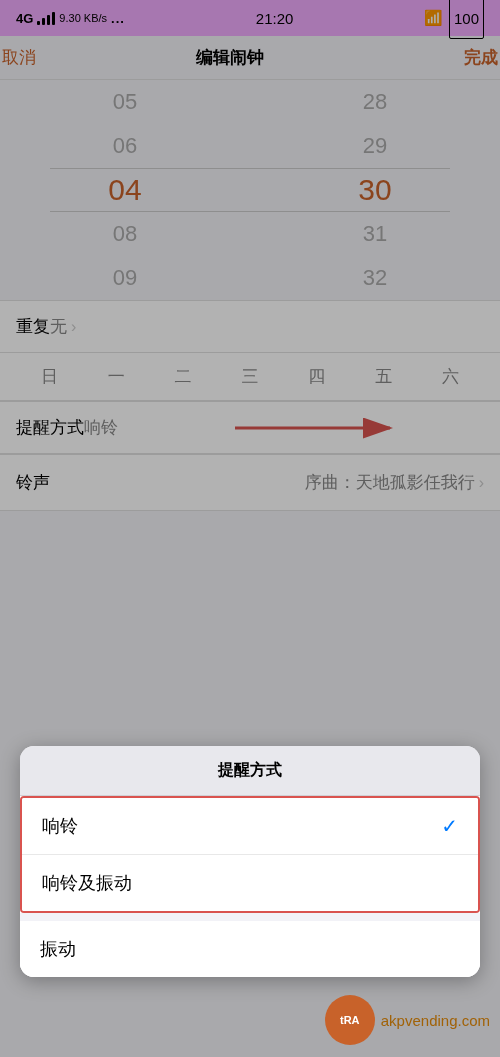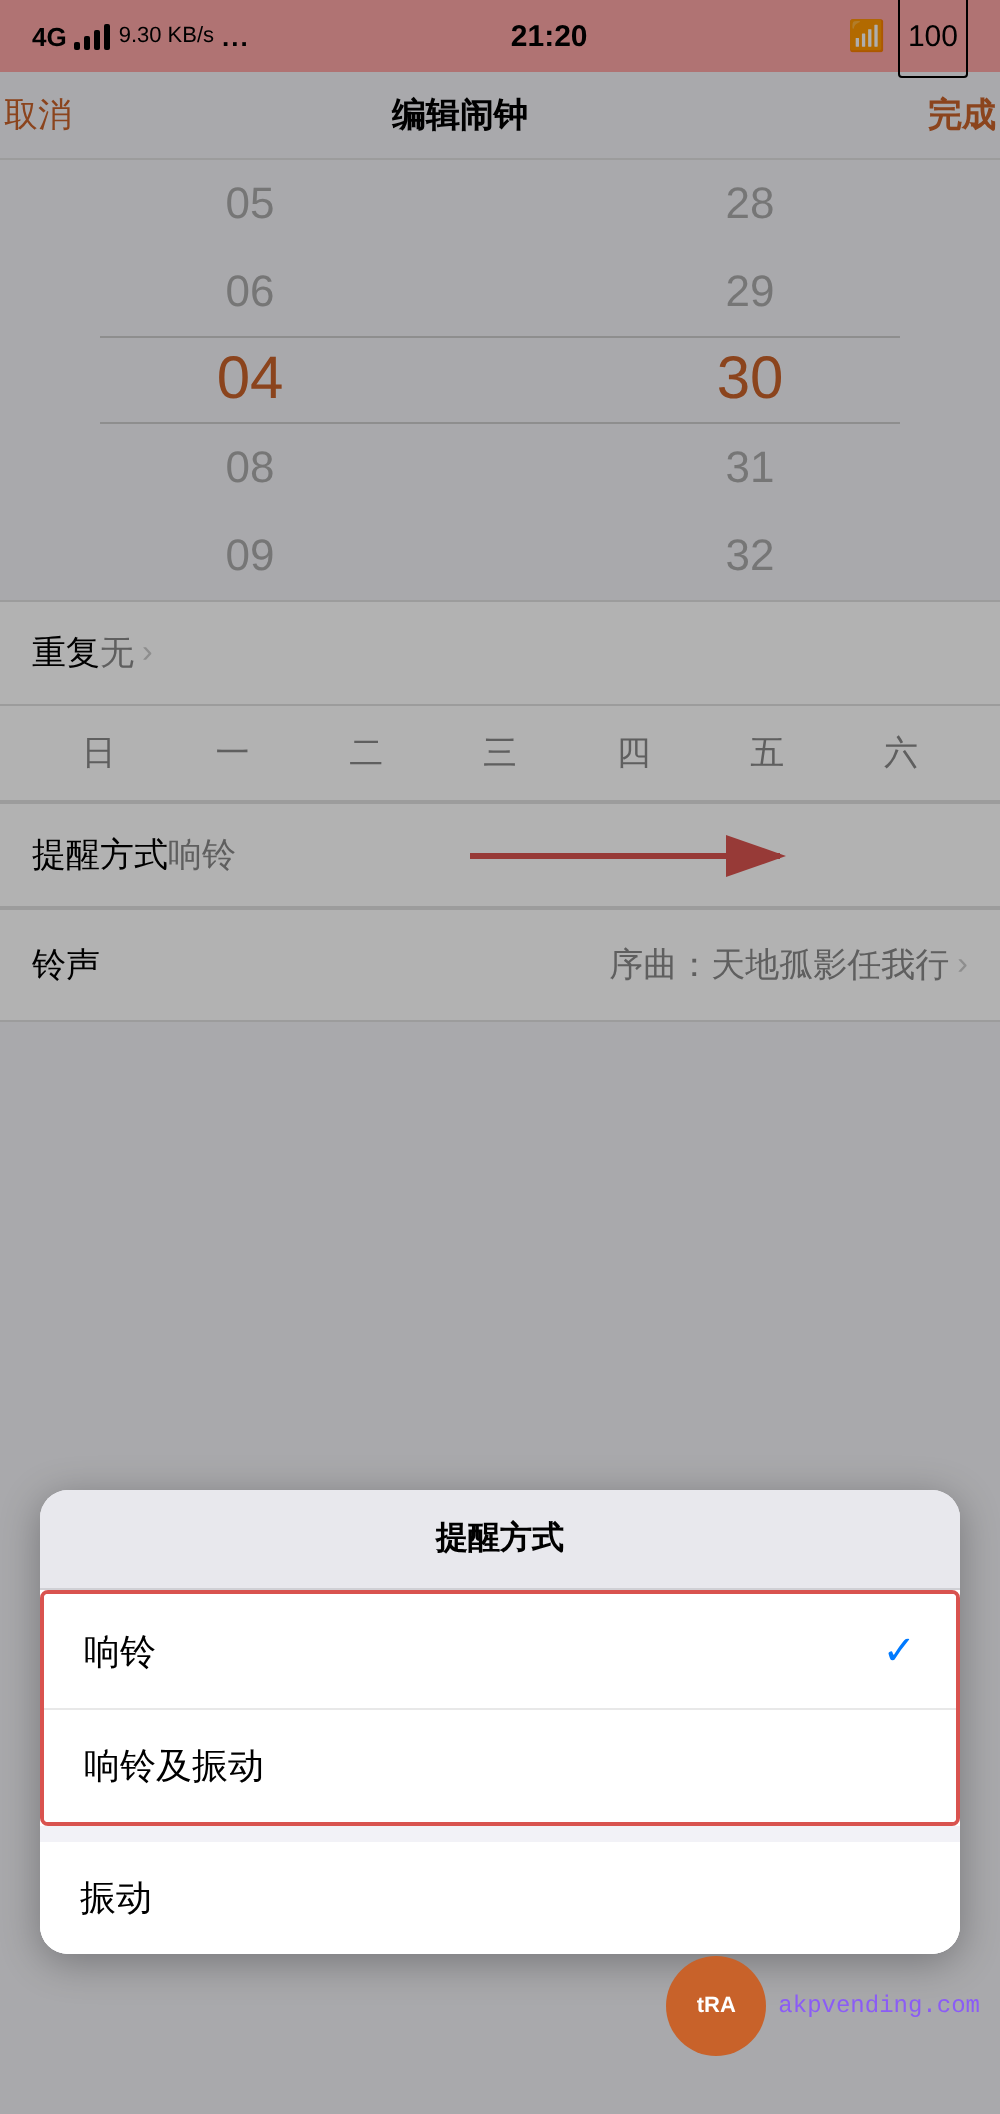--- a/index.html
+++ b/index.html
@@ -11,34 +11,34 @@
       overflow: hidden;
       position: relative;
     }
 
     
     .status-bar {
       display: flex;
       justify-content: space-between;
       align-items: center;
       padding: 8px 16px;
-      background: #fca5a5;
+      background: #f0abfc;
       height: 36px;
     }
     .status-left {
       font-size: 13px;
       font-weight: 600;
       color: #000;
       display: flex;
       align-items: center;
       gap: 4px;
     }
     .status-center {
       font-size: 15px;
-      font-weight: 700;
+      font-weight: 400;
       color: #000;
     }
     .status-right {
       display: flex;
       align-items: center;
       gap: 6px;
       font-size: 13px;
       color: #000;
     }
 
@@ -252,42 +252,41 @@
     }
 
     .modal-divider {
       height: 8px;
       background: #f2f2f7;
     }
 
     
     .watermark {
       position: absolute;
-      bottom: 29px;
+      bottom: 12px;
       right: 10px;
       display: flex;
       align-items: center;
       gap: 6px;
     }
     .watermark-logo {
       width: 50px;
       height: 50px;
       background: #c8622a;
       border-radius: 50%;
       display: flex;
       align-items: center;
       justify-content: center;
       color: white;
       font-size: 11px;
       font-weight: bold;
     }
     .watermark-text {
-      font-size: 12px;
-      color: #8b5cf6;
-      font-family: Liberation Mono, monospace;
+      font-size: 15px;
+      color: #a16207;
     }
 
     
     .signal-bars {
       display: flex;
       align-items: flex-end;
       gap: 2px;
       height: 14px;
     }
     .signal-bar {

